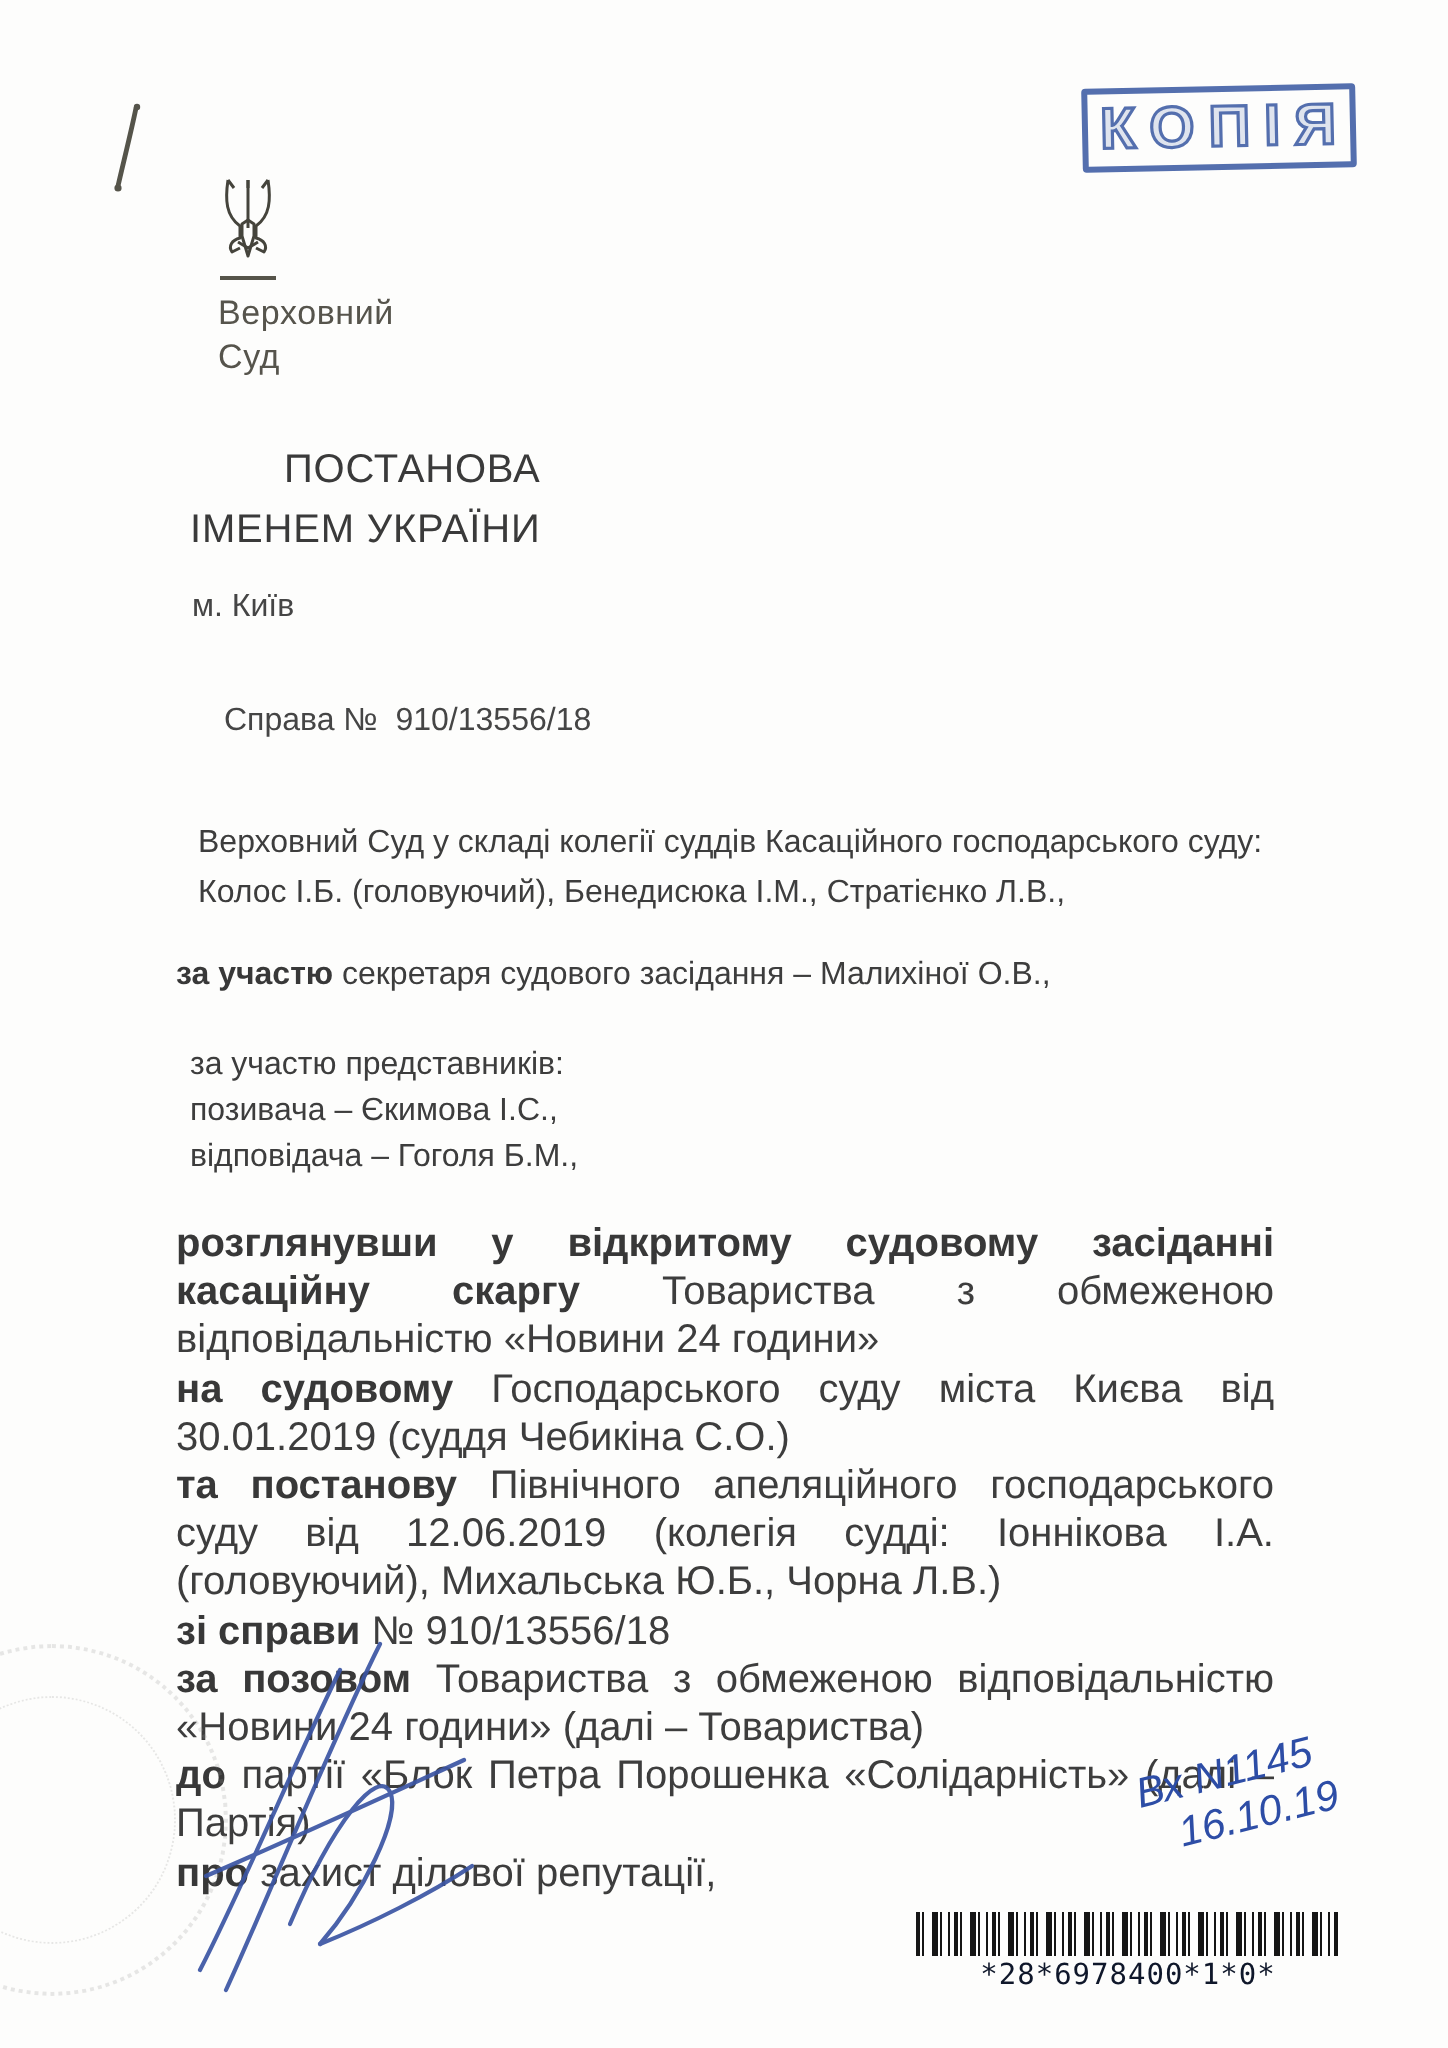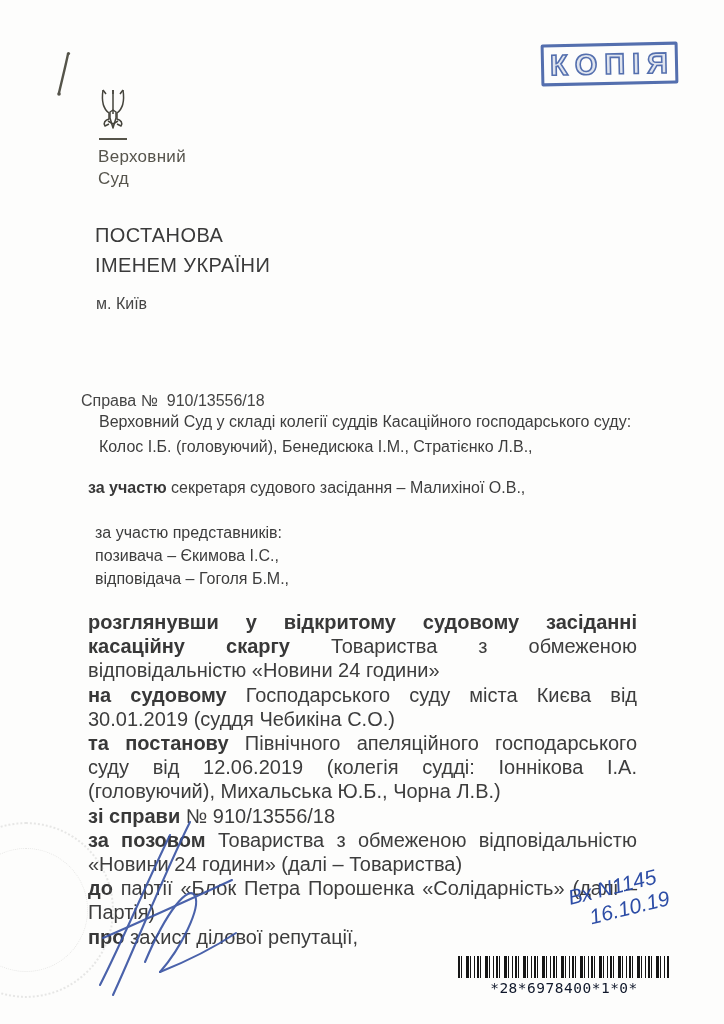--- a/index.html
+++ b/index.html
@@ -7,43 +7,43 @@
     position:relative;
     width:724px;height:1024px;
     margin:0 auto;
     background:#fdfdfc;
     overflow:hidden;
     font-family:"Liberation Sans", sans-serif;
     color:#3d3d3d;
   }
   
   .slash-mark{position:absolute;left:54px;top:50px;}
-  .logo{position:absolute;left:98px;top:88px;width:120px;}
+  .logo{position:absolute;left:109px;top:88px;width:120px;}
   .trident{display:block;}
   .logo-rule{width:28px;height:2px;background:#56544a;margin:8px 0 6px 1px;}
   .logo-name{font-size:17px;line-height:22px;color:#56544c;letter-spacing:.3px;}
   
   .copy-stamp{
     position:absolute;left:541px;top:43px;width:131px;height:36px;
     border:3px solid #3d5ca4;border-radius:2px;
     display:flex;align-items:center;justify-content:center;
     transform:rotate(-1.2deg);
     opacity:.88;
   }
   .copy-stamp-label{
     font-size:29px;font-weight:700;letter-spacing:7px;
     padding-left:6px;
     color:rgba(61,92,164,0.18);
     -webkit-text-stroke:1.6px #3d5ca4;
   }
   
   .doc-title{position:absolute;left:95px;top:220px;font-size:20px;line-height:30px;
-    font-weight:500;color:#3a3a3a;letter-spacing:.4px;}
+    font-weight:500;color:#3a3a3a;letter-spacing:.4px;text-align:right;}
   .doc-meta{position:absolute;left:96px;top:292px;font-size:16px;line-height:23px;color:#454545;}
-  .case-number{position:absolute;left:81px;top:352px;font-size:16px;color:#454545;white-space:pre;margin-top:40px;}
+  .case-number{position:absolute;left:112px;top:352px;font-size:16px;color:#454545;white-space:pre;}
   
   .intro-court{position:absolute;left:99px;top:410px;width:560px;font-size:16px;line-height:24.5px;}
   .secretary-line{position:absolute;left:88px;top:479px;font-size:16px;}
   .participants{position:absolute;left:95px;top:521px;font-size:16px;line-height:23px;}
   
   .body-text{
     position:absolute;left:88px;top:610px;width:549px;
     font-size:20px;line-height:24.2px;
     text-align:justify;text-align-last:left;
   }

